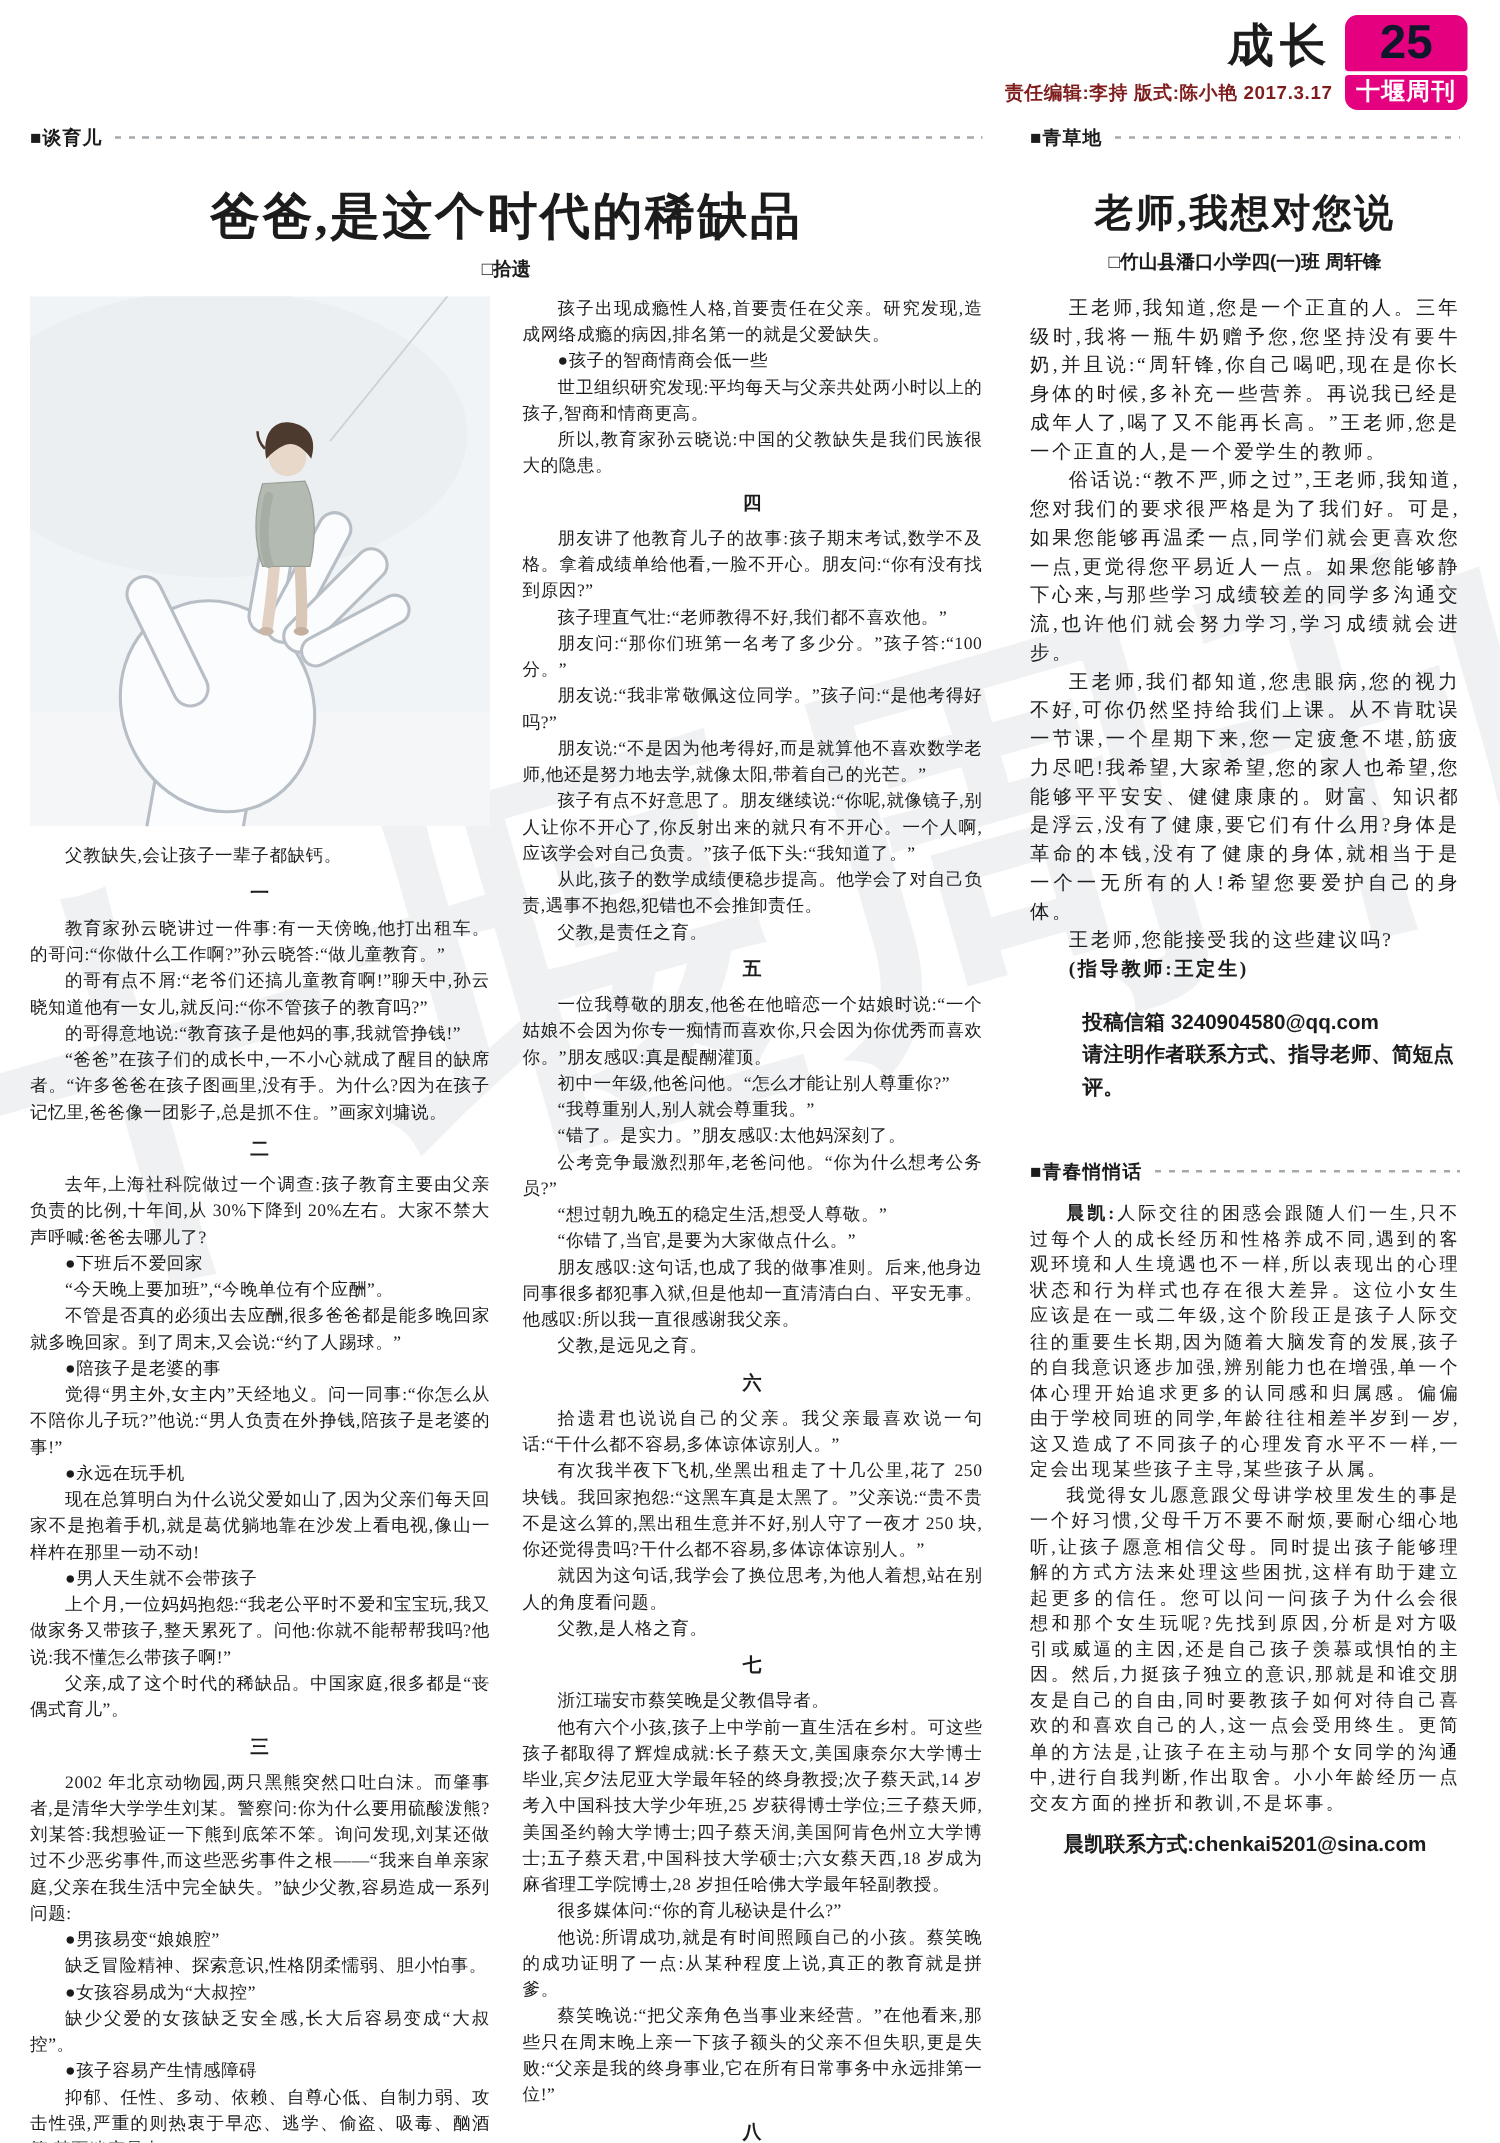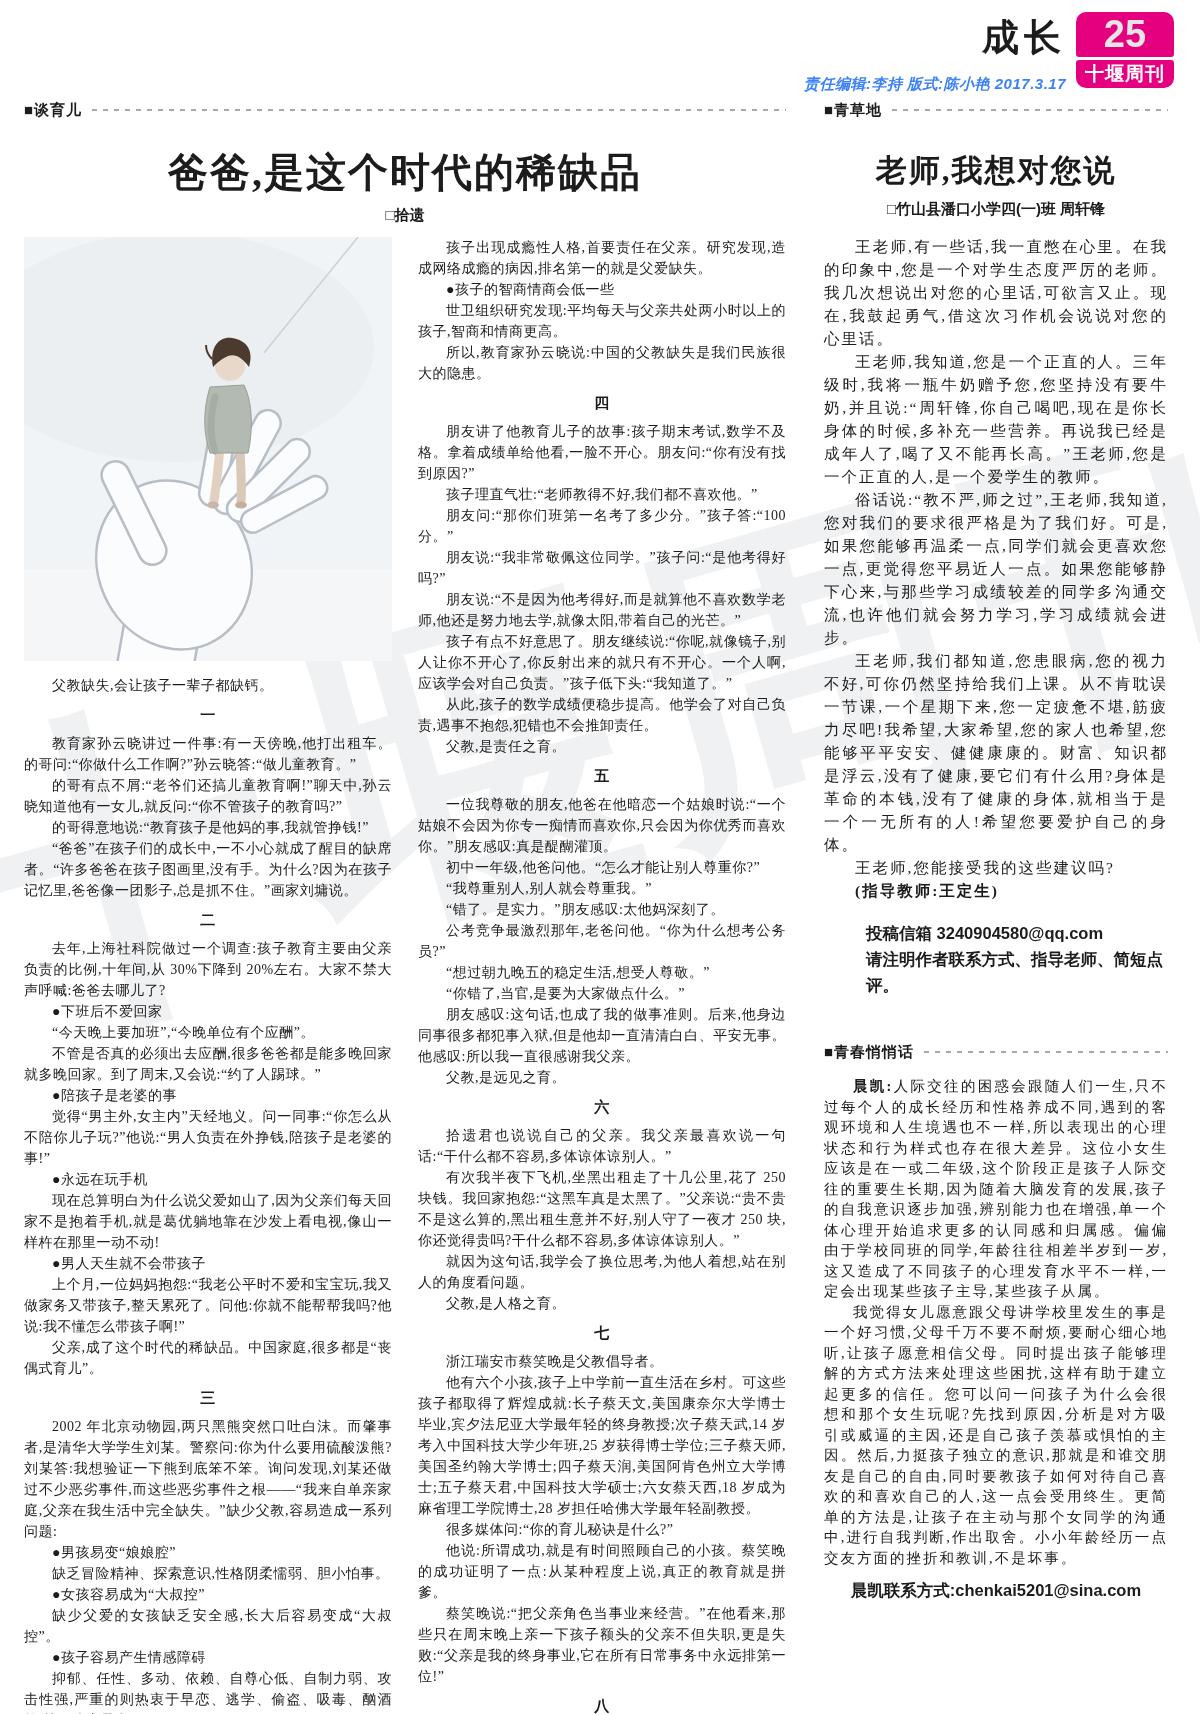--- a/index.html
+++ b/index.html
@@ -11,24 +11,24 @@
   .watermark{
     position:absolute;left:-70px;top:500px;z-index:0;
     font-size:330px;font-weight:bold;letter-spacing:26px;white-space:nowrap;
     color:rgba(110,120,130,0.10);transform:rotate(-16deg);pointer-events:none;
   }
   
   header{position:relative;height:100px;z-index:2;}
   .header-right{position:absolute;right:26px;top:12px;display:flex;align-items:flex-start;}
   .header-left-text{text-align:right;margin-right:10px;padding-top:6px;}
   .section-name{font-size:37px;font-weight:900;letter-spacing:5px;line-height:40px;}
-  .credits{font-family:"Liberation Sans",sans-serif;font-style:italic;font-weight:bold;
-           font-size:15px;margin-top:17px;letter-spacing:.5px;color:#3b82f6;}
+  .credits{font-family:"Liberation Sans",sans-serif;font-weight:bold;
+           font-size:15px;margin-top:7px;letter-spacing:.5px;color:#7f1d1d;}
   .page-badge{width:98px;}
-  .badge-num{background:#e50080;color:#e5e5e5;text-align:center;height:45px;
+  .badge-num{background:#e50080;color:#0f172a;text-align:center;height:45px;
              font-family:"Liberation Sans",sans-serif;font-weight:bold;font-size:38px;line-height:45px;
              border-radius:10px 10px 3px 3px;}
   .badge-name{background:#e50080;color:#fff;text-align:center;margin-top:3px;height:28px;
               font-weight:bold;font-size:19px;line-height:28px;letter-spacing:1px;
               border-radius:3px 3px 10px 10px;}
   
   .main{position:relative;z-index:1;display:flex;padding:0 26px 0 24px;}
   .zone-left{width:762px;}
   .zone-right{width:344px;margin-left:38px;}
   .tagline{display:flex;align-items:center;height:20px;}
@@ -192,21 +192,20 @@
 
   <aside class="zone-right">
     <div class="tagline">
       <span class="tag">■青草地</span>
       <span class="dashes"></span>
     </div>
     <h2 class="art2-title">老师,我想对您说</h2>
     <div class="art2-author">□竹山县潘口小学四(一)班 周轩锋</div>
 
     <div class="flow art2">
-        <p class="para t-p"><span class="lead"></span><span>王老师,有一些话,我一直憋在心里。在我的印象中,您是一个对学生态度严厉的老师。我几次想说出对您的心里话,可欲言又止。现在,我鼓起勇气,借这次习作机会说说对您的心里话。</span><span class="tail"></span></p>
         <p class="para t-p"><span class="lead"></span><span>王老师,我知道,您是一个正直的人。三年级时,我将一瓶牛奶赠予您,您坚持没有要牛奶,并且说:“周轩锋,你自己喝吧,现在是你长身体的时候,多补充一些营养。再说我已经是成年人了,喝了又不能再长高。”王老师,您是一个正直的人,是一个爱学生的教师。</span><span class="tail"></span></p>
         <p class="para t-p"><span class="lead"></span><span>俗话说:“教不严,师之过”,王老师,我知道,您对我们的要求很严格是为了我们好。可是,如果您能够再温柔一点,同学们就会更喜欢您一点,更觉得您平易近人一点。如果您能够静下心来,与那些学习成绩较差的同学多沟通交流,也许他们就会努力学习,学习成绩就会进步。</span><span class="tail"></span></p>
         <p class="para t-p"><span class="lead"></span><span>王老师,我们都知道,您患眼病,您的视力不好,可你仍然坚持给我们上课。从不肯耽误一节课,一个星期下来,您一定疲惫不堪,筋疲力尽吧!我希望,大家希望,您的家人也希望,您能够平平安安、健健康康的。财富、知识都是浮云,没有了健康,要它们有什么用?身体是革命的本钱,没有了健康的身体,就相当于是一个一无所有的人!希望您要爱护自己的身体。</span><span class="tail"></span></p>
         <p class="para t-p"><span class="lead"></span><span>王老师,您能接受我的这些建议吗?</span><span class="tail"></span></p>
         <p class="para t-b"><span class="lead"></span><span>(指导教师:王定生)</span><span class="tail"></span></p>
       </div>
 
     <div class="subbox">
       <div>投稿信箱 3240904580@qq.com</div>
       <div>请注明作者联系方式、指导老师、简短点评。</div>

